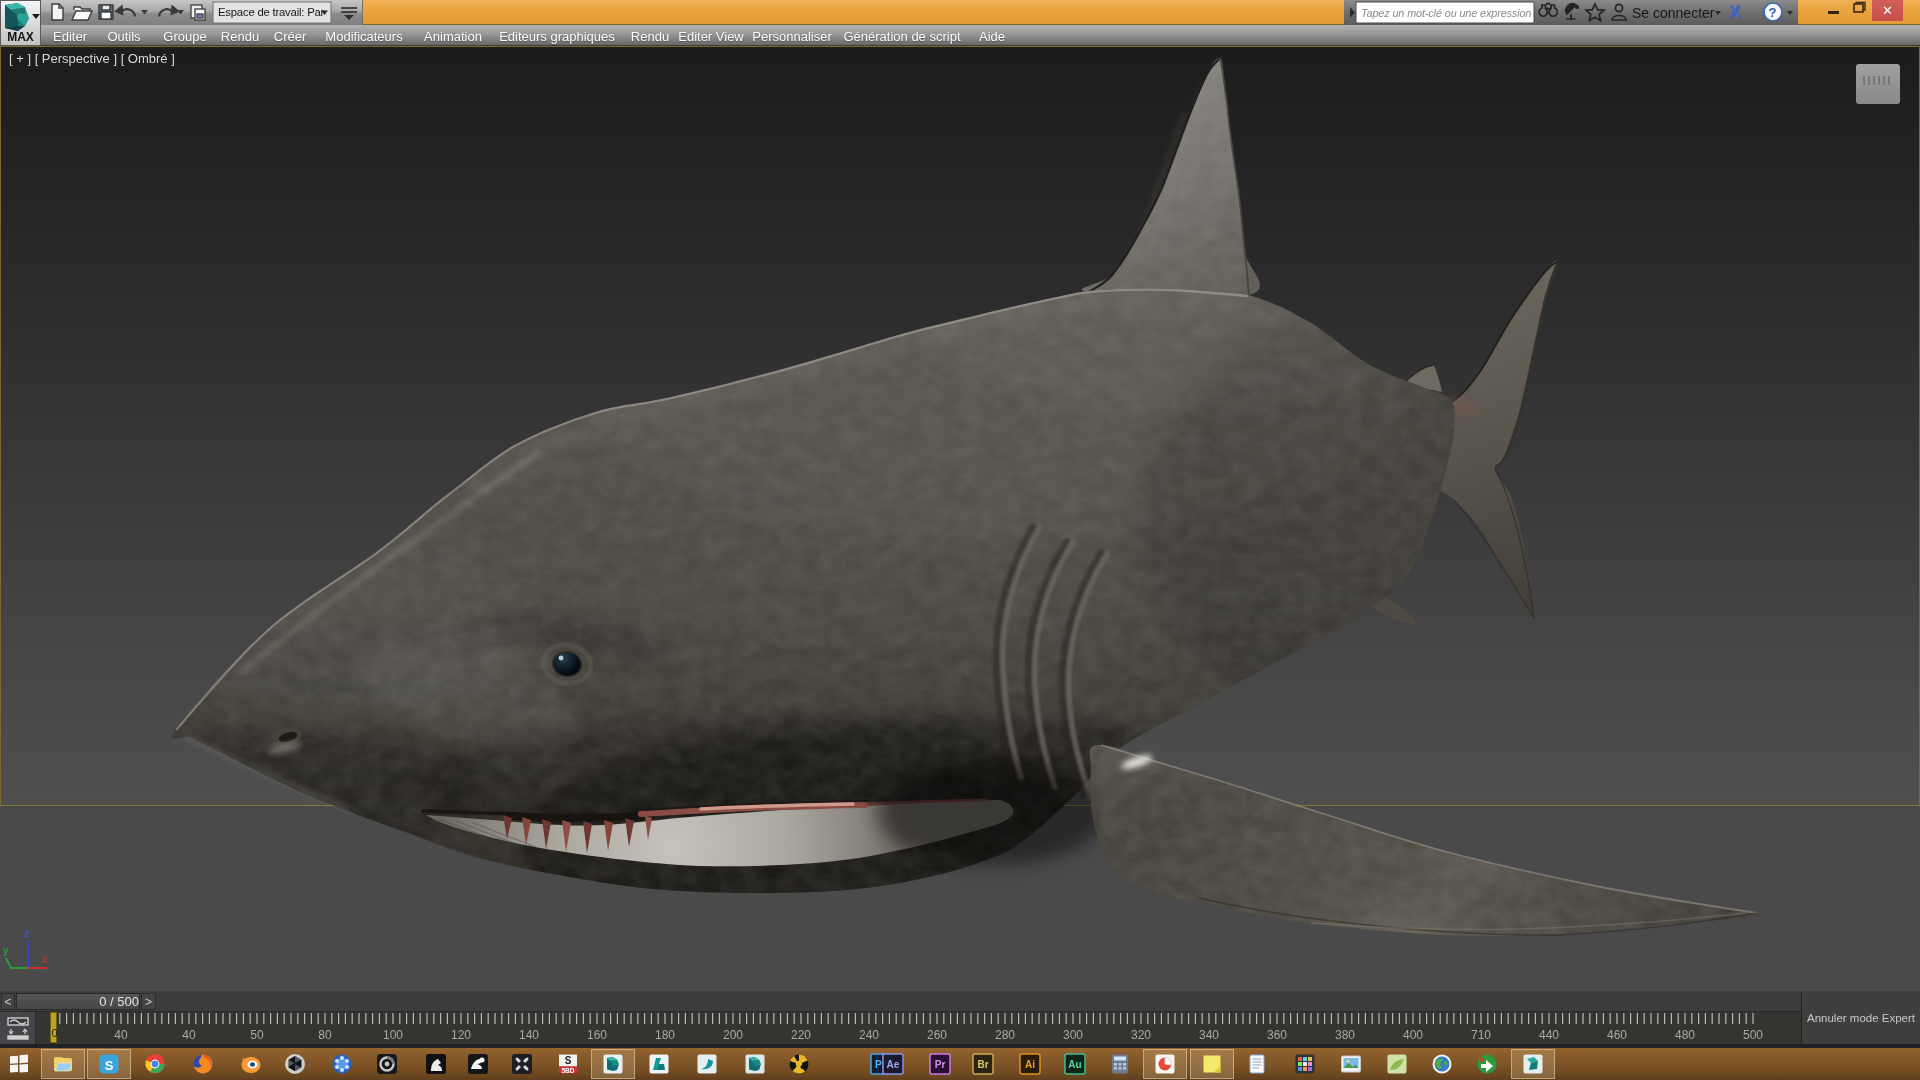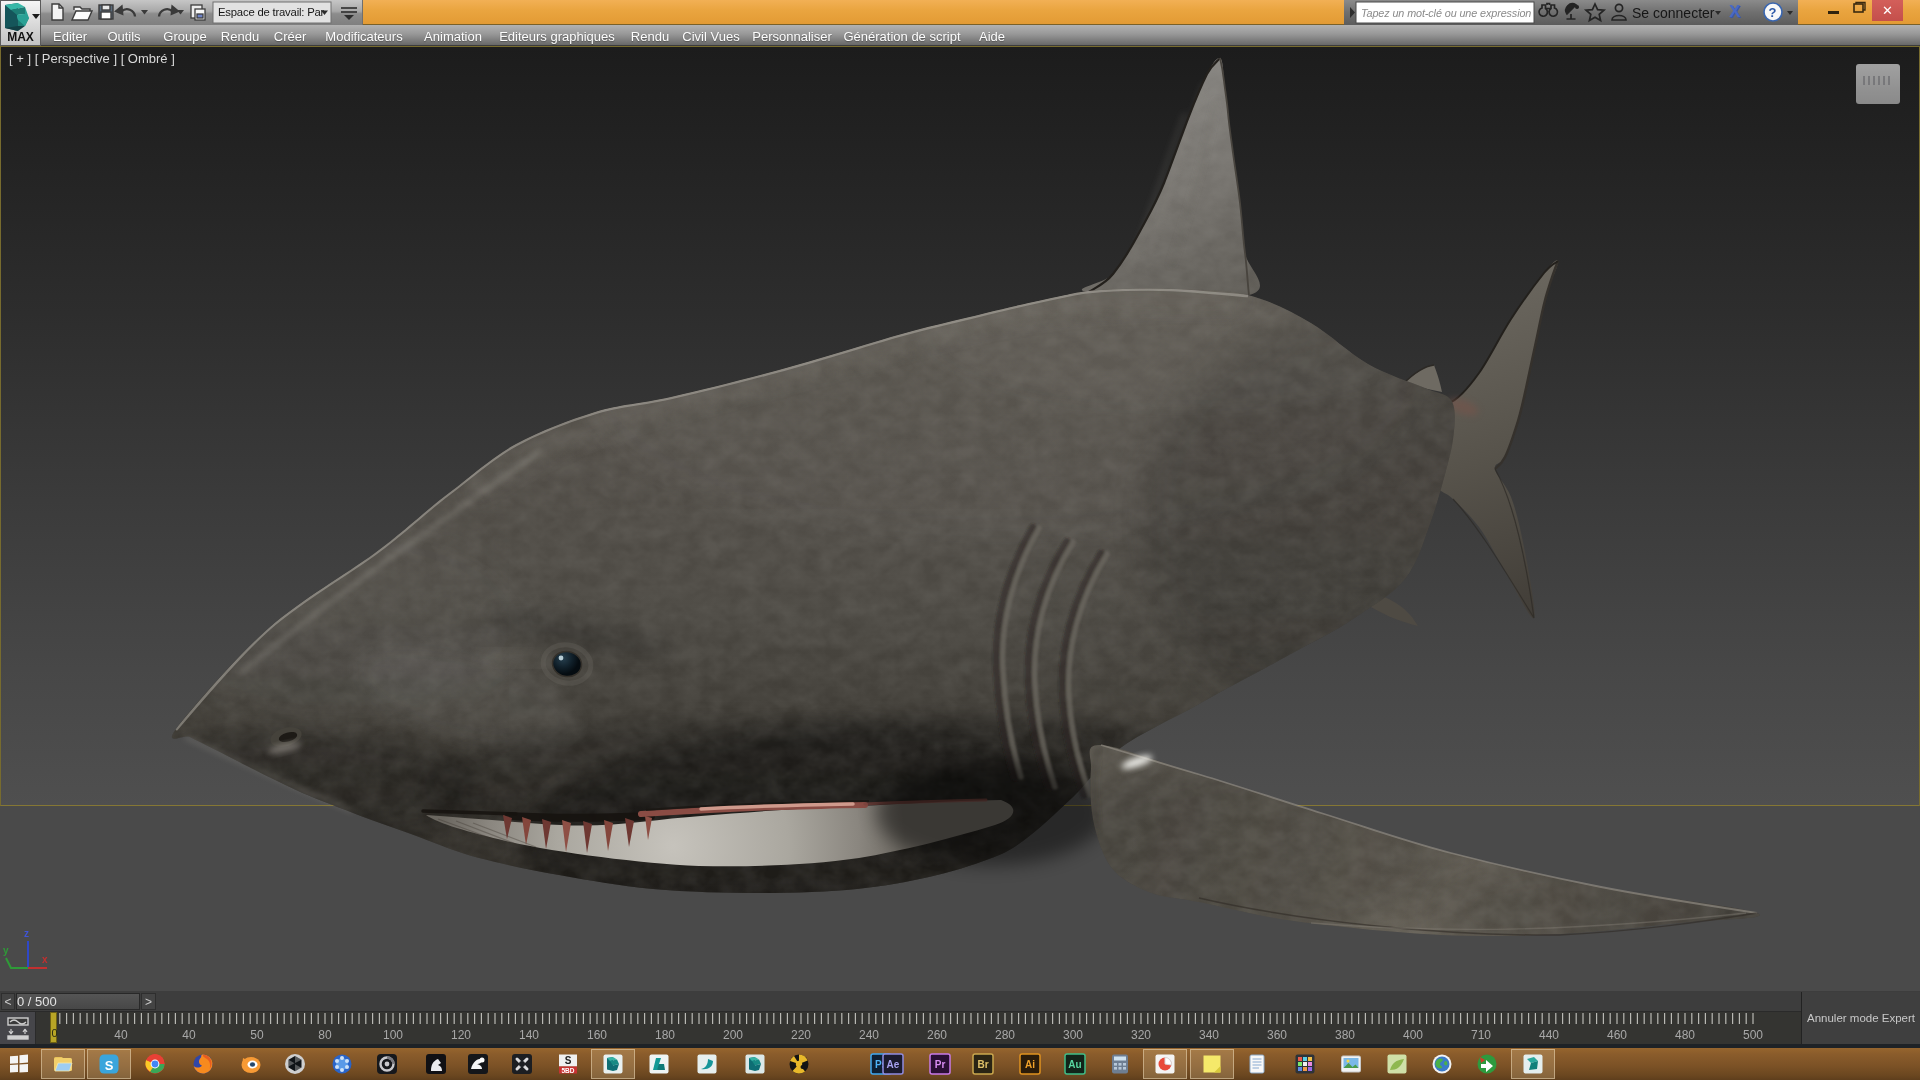--- a/index.html
+++ b/index.html
@@ -18,21 +18,21 @@
 #menubar{position:absolute;left:0;top:25px;width:1920px;height:21px;background:linear-gradient(180deg,#b2b2b2 0%,#989898 45%,#7e7e7e 75%,#686868 100%);border-bottom:1px solid #3c3c3c}
 .mitem{position:absolute;top:4px;transform:translateX(-50%);font-size:13px;color:#fdfdfd;text-shadow:0 1px 1px rgba(40,40,40,.45)}
 
 #viewport{position:absolute;left:0;top:46px;width:1920px;height:760px;background:linear-gradient(180deg,#1c1c1c 0%,#232323 15%,#2d2d2d 35%,#3a3a3a 58%,#474747 82%,#4f4f4f 100%);border-left:1px solid #776b2e;border-right:1px solid #776b2e;border-top:1px solid #776b2e;border-bottom:1px solid #857734}
 #vplabel{position:absolute;left:8px;top:4px;font-size:13px;color:#d8d8d8}
 #viewcube{position:absolute;left:1855px;top:17px;width:44px;height:40px;background:linear-gradient(180deg,#a8a8a8,#8f8f8f);border-radius:3px;opacity:.95}
 #viewcube:after{content:"";position:absolute;left:7px;top:12px;width:30px;height:9px;background:repeating-linear-gradient(90deg,#757578 0 2px,transparent 2px 5px);opacity:.8}
 
 #tslider{position:absolute;left:0;top:991px;width:1920px;height:21px;background:#3d3d3d;border-bottom:1px solid #2a2a2a}
 #tsl-left{position:absolute;left:1px;top:2px;width:14px;height:17px;background:#444;border:1px solid #2e2e2e;color:#ccc;font-size:12px;text-align:center;line-height:16px}
-#tsl-thumb{position:absolute;left:16px;top:2px;width:124px;height:17px;background:linear-gradient(180deg,#555,#474747);border:1px solid #282828;color:#e3e3e3;font-size:13px;text-align:left;line-height:16px}
+#tsl-thumb{position:absolute;left:16px;top:2px;width:124px;height:17px;background:linear-gradient(180deg,#555,#474747);border:1px solid #282828;color:#e3e3e3;font-size:13px;text-align:right;line-height:16px}
 #tsl-right{position:absolute;left:141px;top:2px;width:15px;height:17px;background:#444;border:1px solid #2e2e2e;color:#ccc;font-size:12px;text-align:center;line-height:16px}
 
 #ruler{position:absolute;left:0;top:1012px;width:1801px;height:32px;background:#343431;}
 #ruler-icon{position:absolute;left:0;top:0;width:36px;height:32px;background:#46464a;border-right:1px solid #2a2a2a}
 #rmarker{position:absolute;left:50px;top:0px;width:7px;height:31px;background:#b8a526;border:1px solid #6e6214}
 #rmarker span{position:absolute;left:0;top:14px;width:7px;text-align:center;font-size:11px;color:#2a2a12}
 .rlab{position:absolute;top:16px;transform:translateX(-50%);font-size:12px;color:#a8a8a8}
 #rgap{position:absolute;left:0;top:1044px;width:1920px;height:4px;background:#1e2226}
 
 #annuler{position:absolute;left:1801px;top:992px;width:119px;height:52px;background:#3f3f3f;border-left:1px solid #222;}
@@ -123,21 +123,21 @@
 <div id="menubar">
       <span class="mitem" style="left:70px">Editer</span>
       <span class="mitem" style="left:124px">Outils</span>
       <span class="mitem" style="left:185px">Groupe</span>
       <span class="mitem" style="left:240px">Rendu</span>
       <span class="mitem" style="left:290px">Créer</span>
       <span class="mitem" style="left:364px">Modificateurs</span>
       <span class="mitem" style="left:453px">Animation</span>
       <span class="mitem" style="left:557px">Editeurs graphiques</span>
       <span class="mitem" style="left:650px">Rendu</span>
-      <span class="mitem" style="left:711px">Civil Vues</span>
+      <span class="mitem" style="left:711px">Editer View</span>
       <span class="mitem" style="left:792px">Personnaliser</span>
       <span class="mitem" style="left:902px">Génération de script</span>
       <span class="mitem" style="left:992px">Aide</span>
     </div>
 <div id="viewport">
 <svg id="sharksvg" width="1920" height="945" viewBox="0 46 1920 945" style="position:absolute;left:0;top:0">
 <defs>
  <clipPath id="bodyclip">
             <path d="M175,728 C188,710 235,656 268,627 C301,598 344,574 374,552 C404,530 424,510 448,492 C472,474 491,456 515,443 C539,430 568,419 594,411 C620,403 639,403 670,396 C701,389 741,379 778,369 C815,359 856,346 890,336 C924,326 957,319 985,312 C1013,305 1041,299 1060,295 C1079,291 1082,290 1100,289 C1118,288 1146,287 1170,288 C1194,289 1224,288 1247,294 C1270,300 1290,310 1310,322 C1330,334 1348,352 1367,363 C1386,374 1410,381 1424,387 C1438,393 1445,392 1450,399 C1455,406 1454,420 1453,430 C1452,440 1451,447 1447,462 C1443,477 1437,501 1430,520 C1423,539 1417,562 1404,578 C1391,594 1371,605 1352,618 C1333,631 1313,640 1288,654 C1263,668 1228,686 1200,702 C1172,718 1139,732 1118,748 C1097,764 1088,781 1072,796 C1056,811 1036,830 1022,840 C1008,850 1004,852 988,858 C972,864 950,871 928,876 C906,881 884,885 856,888 C828,891 794,892 760,892 C726,892 686,891 652,888 C618,885 587,879 558,874 C529,869 501,863 478,857 C455,851 439,844 418,836 C397,828 372,820 352,812 C332,804 312,797 295,789 C278,781 262,773 248,766 C234,759 223,753 213,748 C203,743 195,739 189,736 C183,733 162,746 175,728 Z"></path>
           </clipPath>

